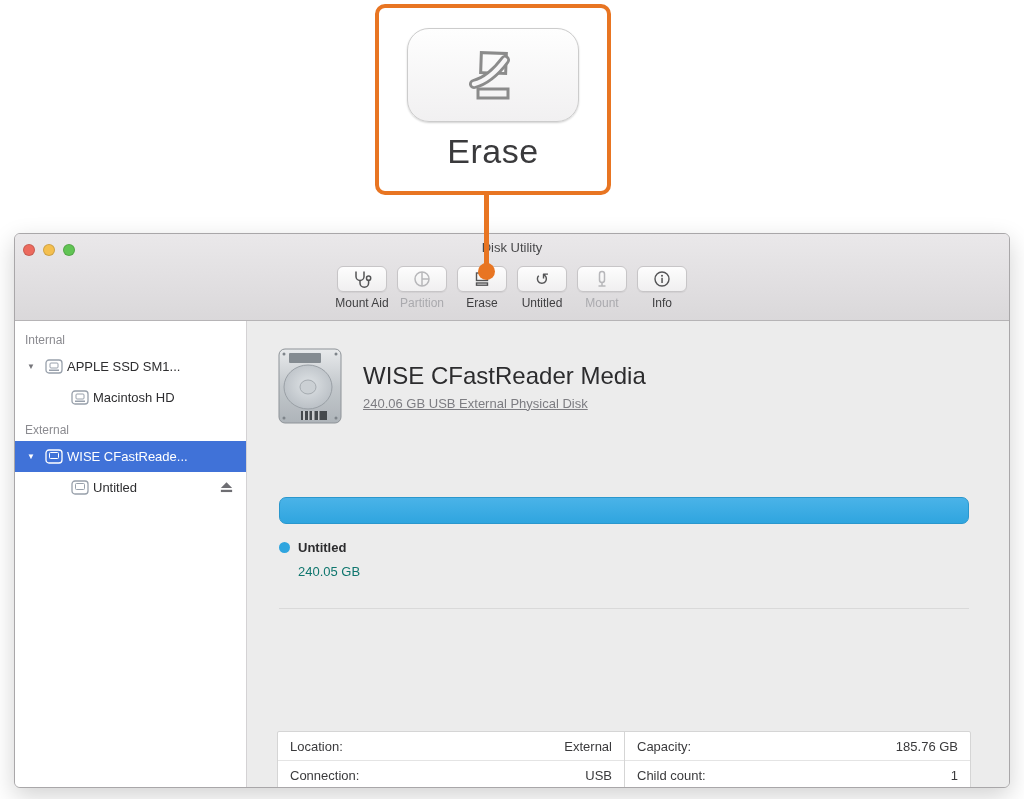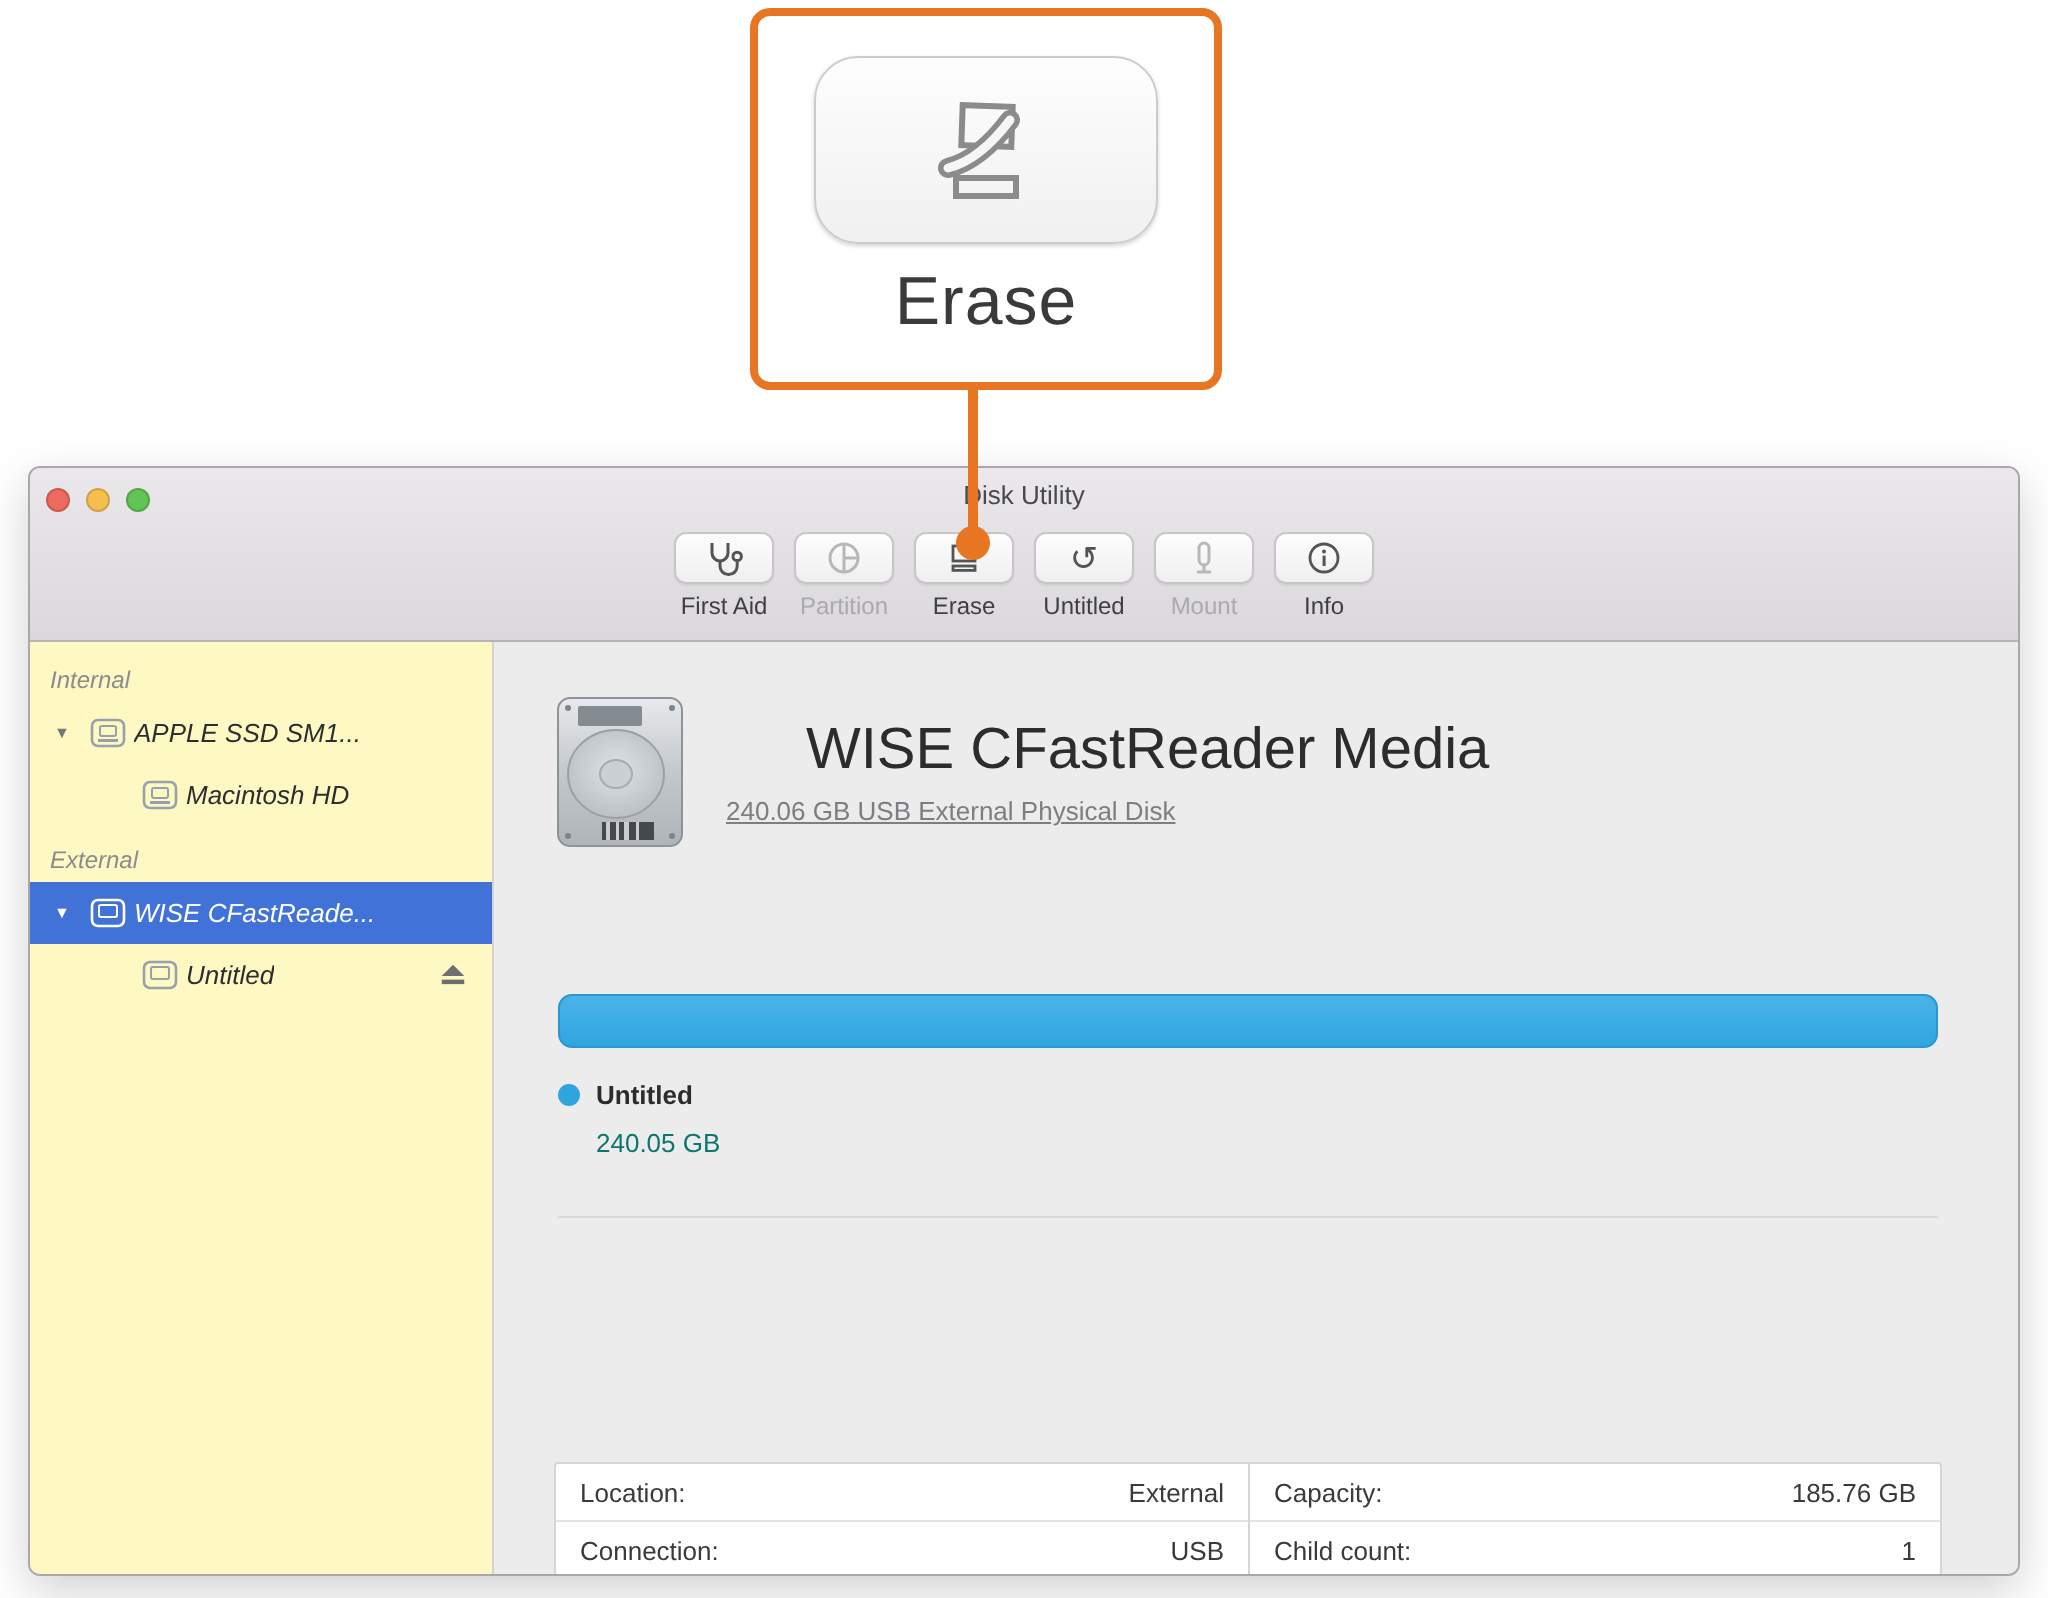--- a/index.html
+++ b/index.html
@@ -39,38 +39,38 @@
               background:linear-gradient(180deg,#fdfdfd,#f0eff0);
               border:1px solid #c7c5c7; box-shadow:0 1px 1px rgba(0,0,0,.06);
               display:flex; align-items:center; justify-content:center; color:#545456; }
   .tool-label { margin-top:4px; font-size:12px; color:#3f3f41; white-space:nowrap; }
   .tool.disabled .tool-btn { color:#b7b7ba; }
   .tool.disabled .tool-label { color:#aaaaae; }
   .glyph { font-size:17px; line-height:1; }
 
   
   .sidebar { position:absolute; left:0; top:87px; bottom:0; width:232px;
-             background:#fef9c3; border-right:1px solid #d4d2d4; padding-top:10px;font-style:italic; }
+             background:#ffffff; border-right:1px solid #d4d2d4; padding-top:10px; }
   .side-section { font-size:12px; color:#8b8b90; padding:0 0 2px 10px; height:20px; line-height:18px; }
   .side-row { position:relative; height:31px; display:flex; align-items:center; font-size:13px; color:#2e2e30; }
   .side-row .tri { position:absolute; left:12px; font-size:8px; color:#76767b; }
   .side-row .drive { position:absolute; left:30px; color:#98a0ab; }
   .side-row.child .drive { left:56px; }
   .side-row .row-label { position:absolute; left:52px; white-space:nowrap; overflow:hidden;
                          text-overflow:ellipsis; max-width:160px;text-align:center; }
   .side-row.child .row-label { left:78px; }
   .side-row.selected { background:var(--selection-blue); color:#fff; }
   .side-row.selected .tri, .side-row.selected .drive { color:#fff; }
   .eject { position:absolute; right:12px; top:8px; color:#6e6e73; cursor:pointer; }
   .sect-gap { height:8px; }
 
   
   .main { position:absolute; left:232px; top:87px; right:0; bottom:0; background:#ececec; }
   .device-header { position:absolute; left:30px; top:26px; display:flex; gap:20px; align-items:center; }
-  .device-title { font-size:29px; font-weight:400; color:#2c2c2e;margin-left:40px; }
+  .device-title { font-size:24px; font-weight:400; color:#2c2c2e; }
   .device-sub { margin-top:6px; font-size:13px; color:#7d7d82;text-decoration:underline; }
 
   .part-bar { position:absolute; left:32px; top:176px; width:690px; height:27px; border-radius:7px;
               background:linear-gradient(180deg,#4ab3e8,var(--partition-blue));
               border:1px solid #2a97cd; }
   .legend { position:absolute; left:32px; top:219px; display:flex; align-items:center; gap:8px; }
   .legend-dot { width:11px; height:11px; border-radius:50%; background:var(--partition-blue); }
   .legend-name { font-size:13px; font-weight:600; color:#2c2c2e; }
   .legend-size { position:absolute; left:51px; top:243px; font-size:13px; color:#0f766e; }
 
@@ -116,21 +116,21 @@
 
     <div class="toolbar">
       <div class="tool">
         <div class="tool-btn">
           <svg width="20" height="20" viewBox="0 0 20 20" fill="none" stroke="currentColor" stroke-width="1.5">
             <path d="M4 2.5 v5 a4 4 0 0 0 8 0 v-5"></path>
             <path d="M8 11.5 v2.5 a4.3 4.3 0 0 0 8.6 0 v-2.2"></path>
             <circle cx="16.6" cy="9.2" r="2.1"></circle>
           </svg>
         </div>
-        <div class="tool-label">First Aid</div>
+        <div class="tool-label">Mount Aid</div>
       </div>
       <div class="tool disabled">
         <div class="tool-btn">
           <svg width="18" height="18" viewBox="0 0 18 18" fill="none" stroke="currentColor" stroke-width="1.5">
             <circle cx="9" cy="9" r="7"></circle>
               <line x1="9" y1="2" x2="9" y2="16"></line>
               <line x1="9" y1="9" x2="16" y2="9"></line>
           </svg>
         </div>
         <div class="tool-label">Partition</div>

